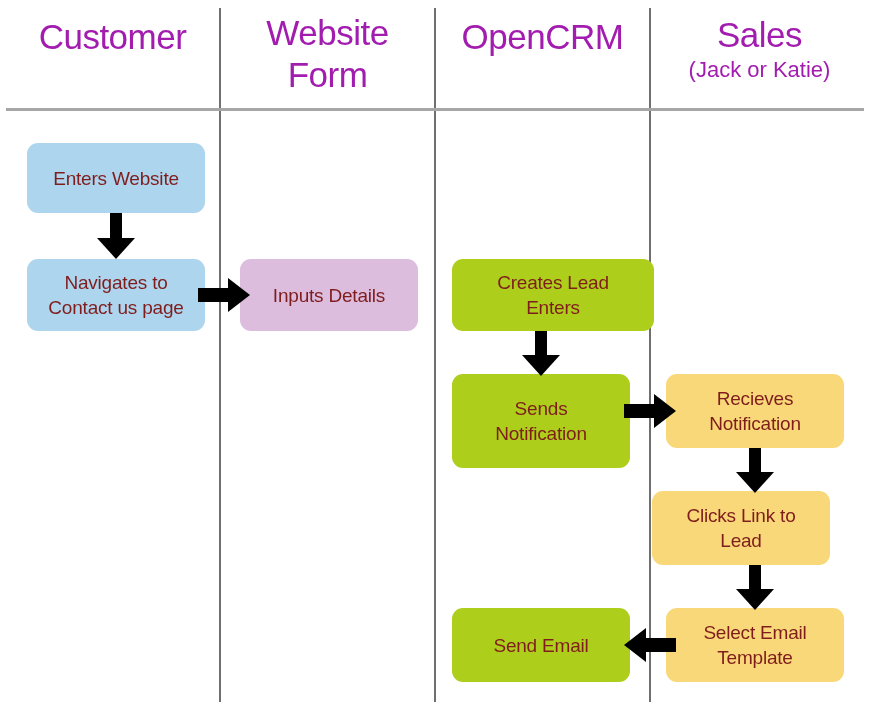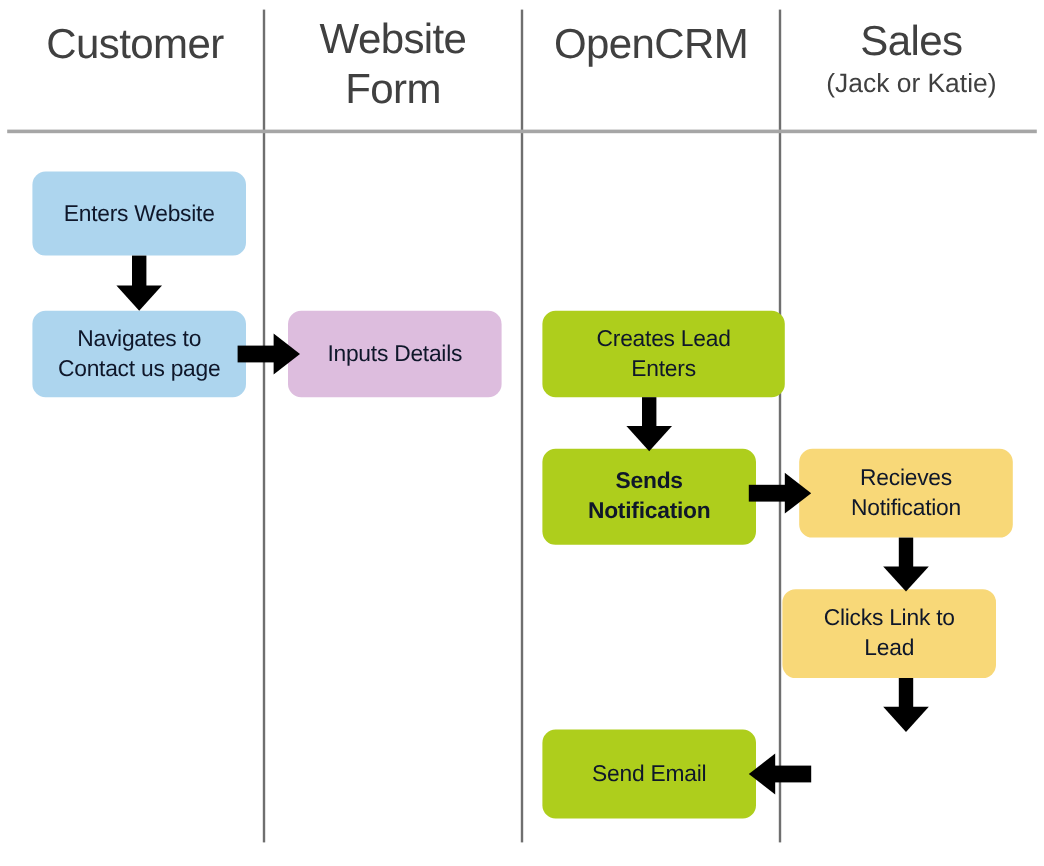--- a/index.html
+++ b/index.html
@@ -34,42 +34,42 @@
     top: 108px;
     height: 3px;
     background: #a6a6a6;
   }
 
   
   .lane-title {
     position: absolute;
     top: 16px;
     text-align: center;
-    color: #404040;
+    color: #a21caf;
     font-size: 35px;
     line-height: 42px;
     font-weight: 400;
     letter-spacing: -0.5px;
   }
   .lane-title .sub {
     display: block;
     font-size: 22px;
     line-height: 28px;
     letter-spacing: 0px;
   }
 
   
   .node {
     position: absolute;
     border-radius: 11px;
     display: flex;
     align-items: center;
     justify-content: center;
     text-align: center;
-    color: #0f172a;
+    color: #7f1d1d;
     font-size: 19px;
     line-height: 25px;
     padding: 0 8px;
     box-sizing: border-box;
     letter-spacing: -0.2px;
   }
 
   
   .arrow-down {
     position: absolute;
@@ -170,21 +170,21 @@
     </span>
   </div>
 
   <div class="node" style="left:452px; top:259px; width:202px; height:72px; background:#AECE1C;">
     <span>
       <span>Creates Lead</span><br>
       <span>Enters</span>
     </span>
   </div>
 
-  <div class="node" style="left:452px; top:374px; width:178px; height:80px; background:#AECE1C;font-weight:bold;">
+  <div class="node" style="left:452px; top:374px; width:178px; height:94px; background:#AECE1C;">
     <span>
       <span>Sends</span><br>
       <span>Notification</span>
     </span>
   </div>
 
   <div class="node" style="left:452px; top:608px; width:178px; height:74px; background:#AECE1C;">
     <span>
       <span>Send Email</span>
     </span>
@@ -197,20 +197,26 @@
     </span>
   </div>
 
   <div class="node" style="left:652px; top:491px; width:178px; height:74px; background:#F8D878;">
     <span>
       <span>Clicks Link to</span><br>
       <span>Lead</span>
     </span>
   </div>
 
+  <div class="node" style="left:666px; top:608px; width:178px; height:74px; background:#F8D878;">
+    <span>
+      <span>Select Email</span><br>
+      <span>Template</span>
+    </span>
+  </div>
 
   <div class="arrow-down" style="left:97px; top:213px; height:46px;">
     <div class="shaft" style="height:27px;"></div>
     <div class="head" style="top:25px;"></div>
   </div>
 
   <div class="arrow-right" style="left:198px; top:278px; width:52px;">
     <div class="shaft" style="left:0; width:34px;"></div>
     <div class="head"></div>
   </div>

